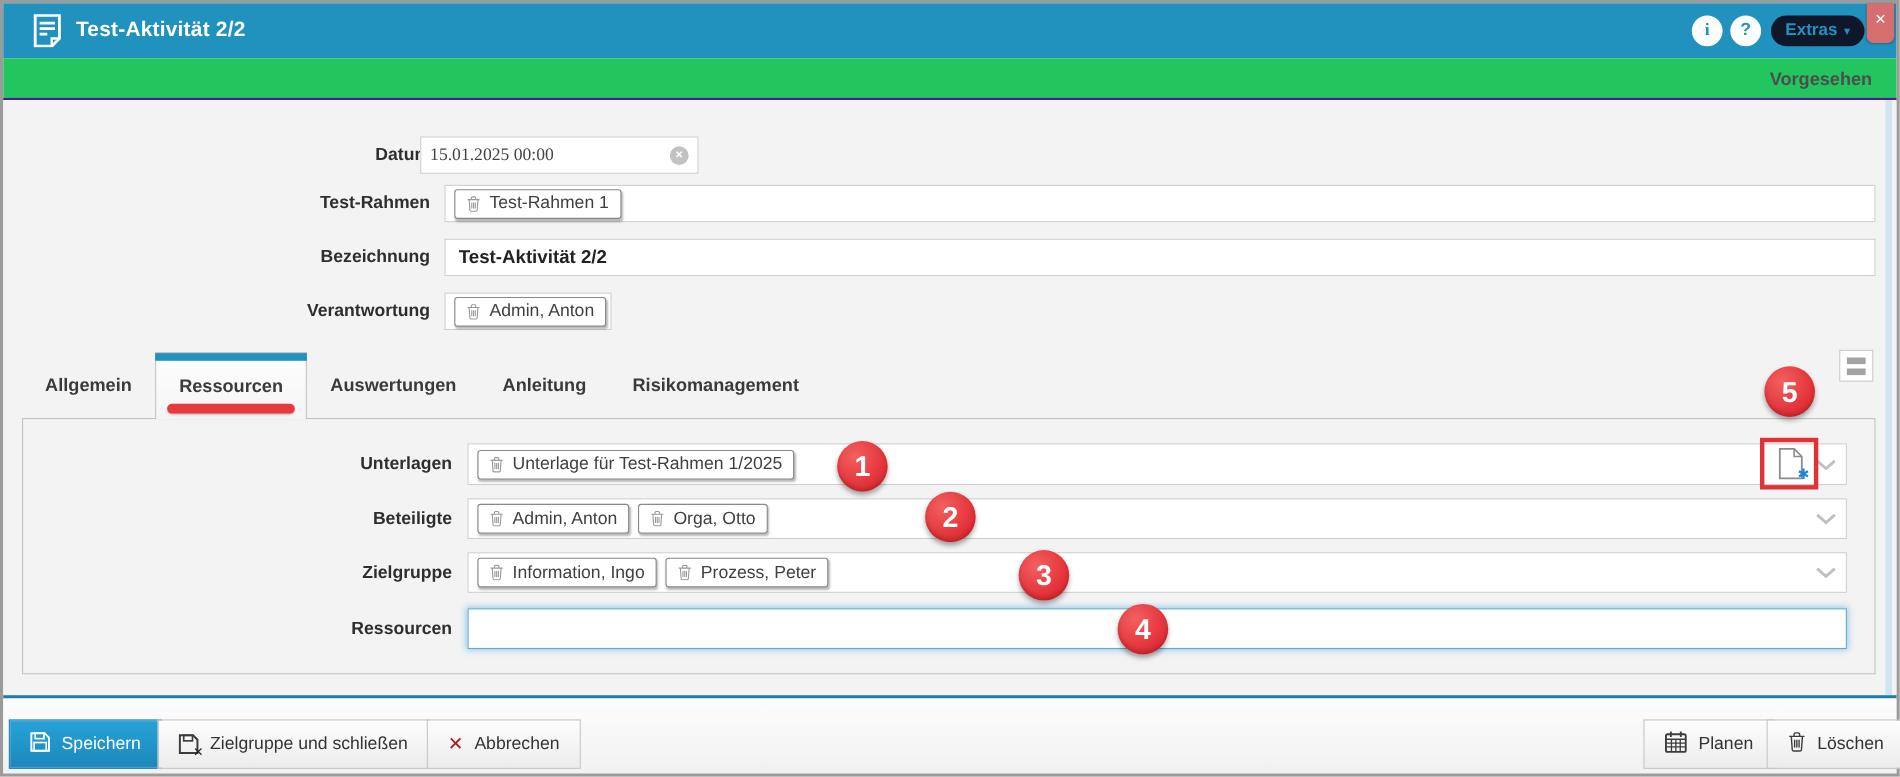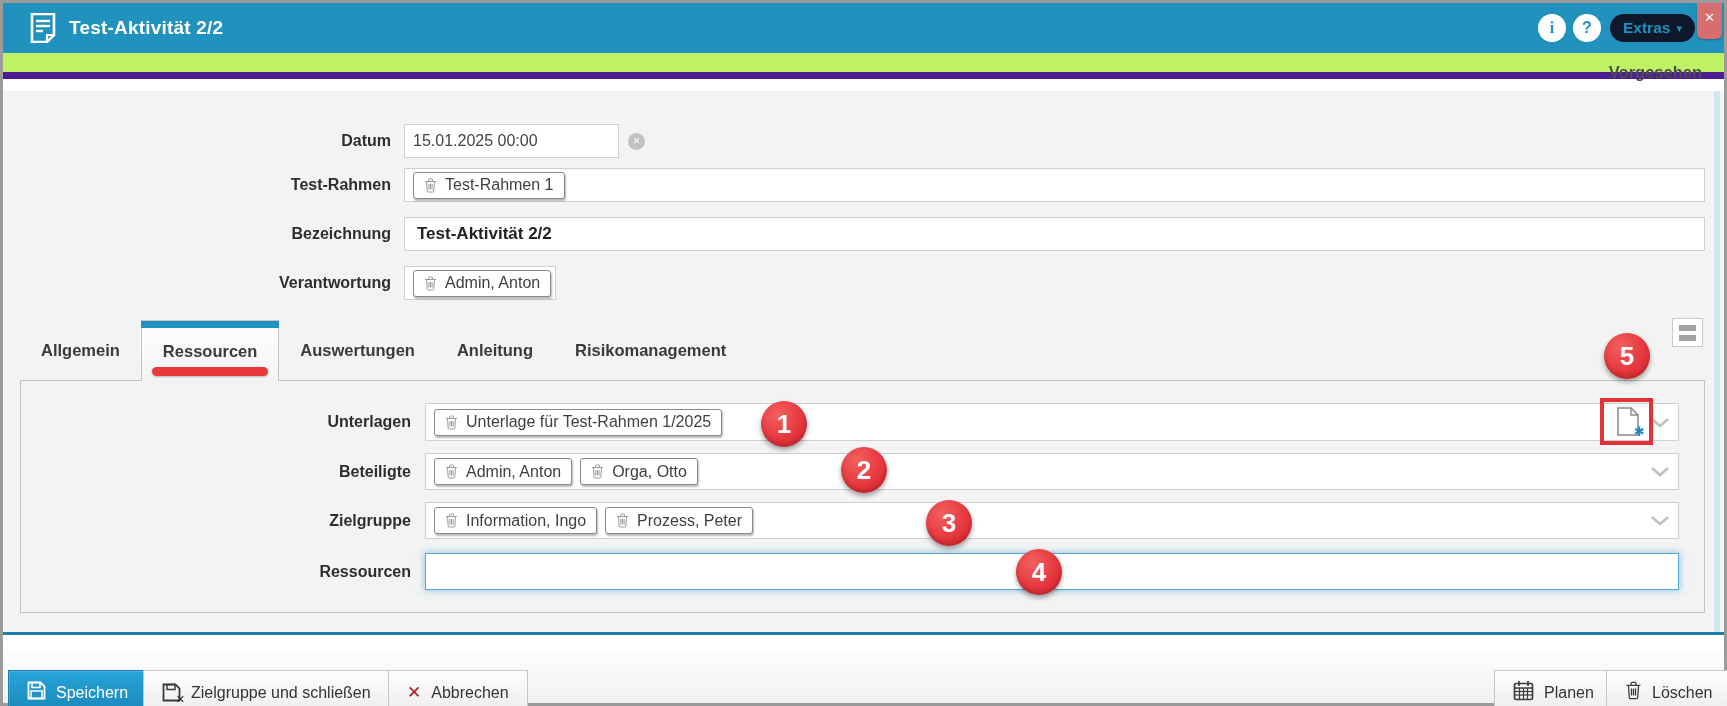--- a/index.html
+++ b/index.html
@@ -21,40 +21,40 @@
   .extras-btn { position:absolute; left:1607px; top:11px; height:28px; padding:0 13px;
                 border-radius:14px; background:#0f172a; color:#2191bd; font-weight:bold;
                 font-size:15.5px; display:flex; align-items:center; gap:6px; cursor:pointer; }
   .extras-btn .caret { font-size:11px; }
   .close-btn { position:absolute; right:2px; top:0; width:25px; height:36px;
                background:#d66d6f; border-radius:0 0 6px 6px; color:#fff; font-weight:bold;
                font-size:13px; text-align:center; line-height:30px; cursor:pointer;
                box-shadow:0 1px 2px rgba(0,0,0,.25); }
 
   
-  .statusbar { position:absolute; top:50px; left:0; right:0; height:26px; background:#bef264;
-               border-bottom:7px solid #4c1d95; }
+  .statusbar { position:absolute; top:50px; left:0; right:0; height:38px; background:#22c55e;
+               border-bottom:2px solid #4c1d95; }
   .statusbar span { position:absolute; right:22px; top:0; line-height:38px;
                     font-size:16.5px; font-weight:bold; color:#4d4d4d; }
 
   
   .content { position:absolute; top:88px; left:0; right:0; height:541px; background:#f3f3f3; }
   .edge-strip { position:absolute; top:0; bottom:0; right:4px; width:6px; background:#cfe6f2; }
 
   .row { position:absolute; left:0; right:0; }
   .row .lbl { position:absolute; left:0; top:0; width:388px; height:100%;
               display:flex; align-items:center; justify-content:flex-end;
               font-size:16px; font-weight:bold; color:#2e2e2e; }
   .field { position:absolute; background:#fff; border:1px solid #cfcfcf;
            display:flex; align-items:center; padding:0 8px; gap:8px; }
   .r-datum   { top:33px;  height:34px; }
   .r-rahmen  { top:77px;  height:34px; }
   .r-bez     { top:126px; height:34px; }
   .r-verant  { top:175px; height:34px; }
-  .f-datum  { left:401px; width:215px; top:0; height:34px; }
+  .f-datum  { left:379px; width:253px; top:0; height:34px;font-family:Liberation Serif, serif; }
   .f-wide   { left:401px; right:19px;  top:0; height:34px; }
   .f-short  { left:401px; width:152px; top:0; height:34px; }
   .f-datum input { border:none; outline:none; flex:1; font-size:16px; color:#444;
                    font-family:inherit; background:transparent; }
   .clear-btn { width:17px; height:17px; border-radius:50%; background:#c2c2c2; color:#fff;
                font-size:9px; font-weight:bold; display:flex; align-items:center;
                justify-content:center; cursor:pointer; flex:none; }
   .bez-value { font-size:17px; font-weight:bold; color:#222; padding-left:4px; }
 
   .chip { display:inline-flex; align-items:center; gap:8px; height:27px; padding:0 10px;
@@ -108,21 +108,21 @@
   .b2 { left:838px; top:444px; }
   .b3 { left:923px; top:497px; }
   .b4 { left:1013px; top:546px; }
   .b5 { left:1601px; top:330px; }
   .ann-rect { position:absolute; left:1597px; top:395px; width:53px; height:47px;
               border:4px solid #e23238; z-index:4; }
 
   
   .bluebar { position:absolute; top:629px; left:0; right:0; height:3px; background:#1d7fa9; }
   .footer { position:absolute; top:632px; left:0; right:0; bottom:0;
-            background:linear-gradient(#fdfdfd,#f1f1f1);margin-top:16px; }
+            background:linear-gradient(#fdfdfd,#f1f1f1); }
   .btn { position:absolute; top:19px; height:45px; display:flex; align-items:center;
          gap:10px; padding:0 18px; font-size:16px; color:#333; cursor:pointer;
          background:linear-gradient(#fdfdfd,#ececec); border:1px solid #c6c6c6; }
   .btn-save { left:5px; background:linear-gradient(#27a3d8,#1b87ba); border:1px solid #1b7fb0;
               color:#fff; box-shadow:inset 0 0 0 1px rgba(255,255,255,.15); }
   .btn-save-close { left:140px; }
   .btn-cancel { left:385px; }
   .btn-cancel .x { color:#a91d22; font-weight:bold; font-size:17px; }
   .btn-plan { left:1491px; }
   .btn-delete { left:1603px; }

